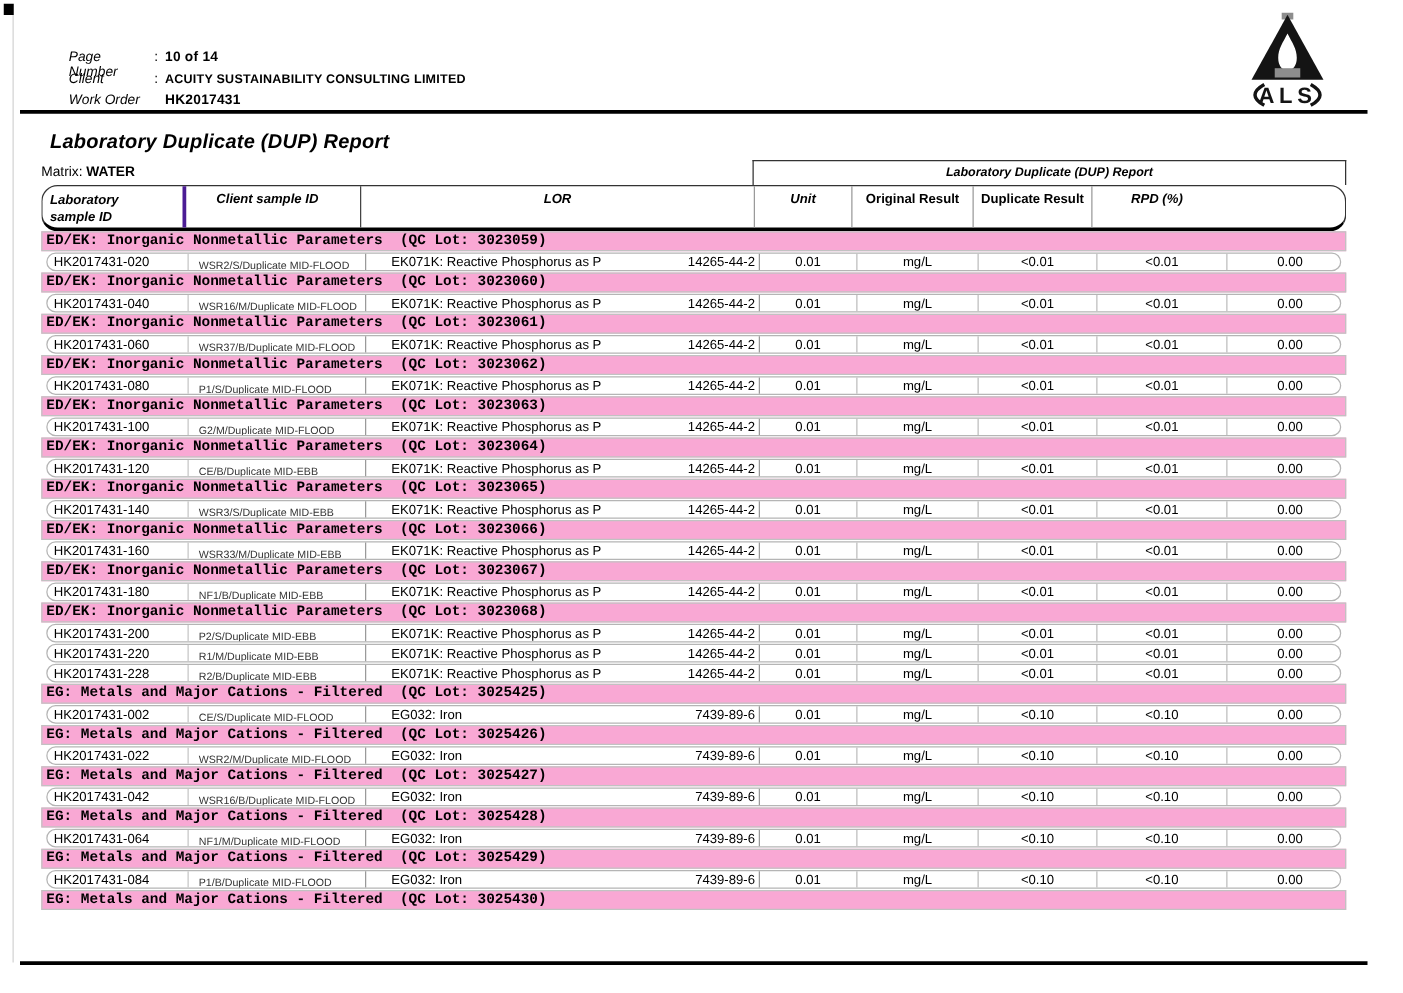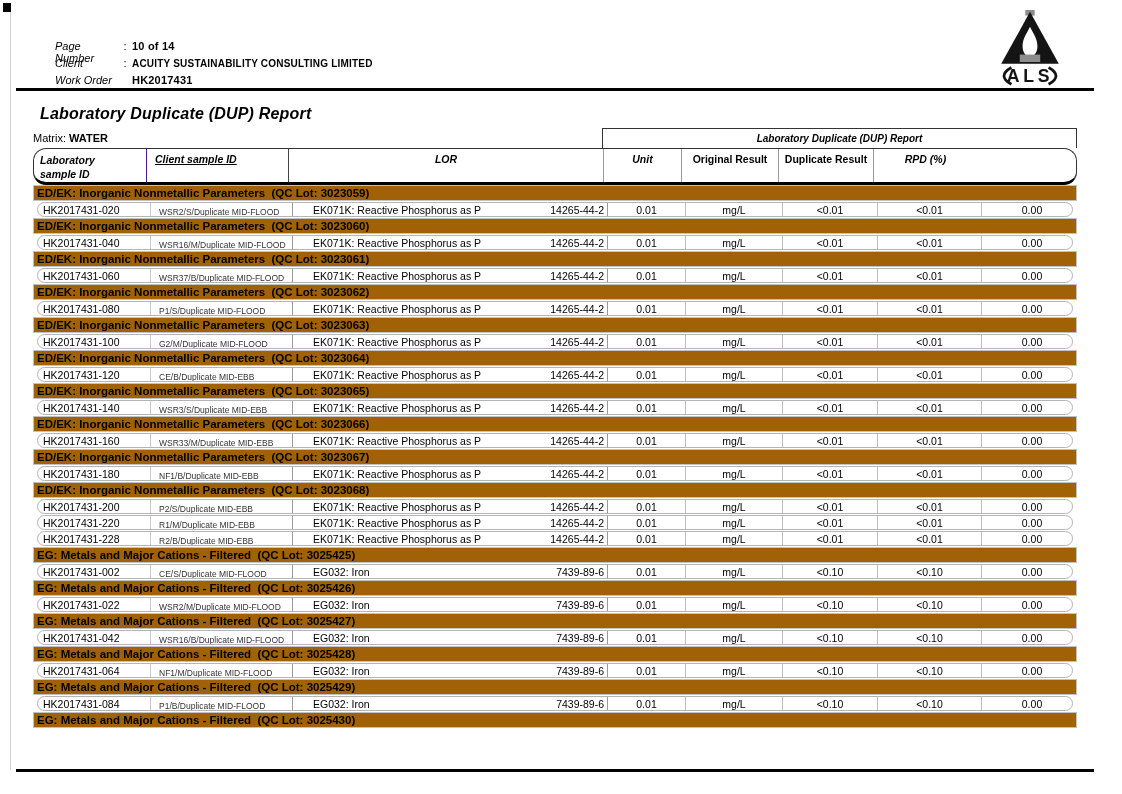--- a/index.html
+++ b/index.html
@@ -53,33 +53,33 @@
   .grid8 { display:grid; grid-template-columns:112px 142px 315px 78px 97px 95px 104px 101px;border-radius:13px; }
 
   .head-row {
     height:37px;
     border:1px solid #333;
     border-bottom:3px solid #000;
     font-size:10.5px;
   }
   .hc { padding-top:4px; font-style:italic; font-weight:600; }
   .hc-lab { padding-left:6px; line-height:14px; }
-  .hc-client { border-left:1px solid #4c1d95; padding-left:8px;text-decoration:underline; }
+  .hc-client { border-left:3px solid #4c1d95; padding-left:24px; }
   .hc-method { border-left:1px solid #9a9a9a; display:flex; justify-content:space-between; padding:4px 4px 0 8px; }
   .hc-method .cas-h { font-weight:700; }
   .hc-lor { border-left:1px solid #444; text-align:center; font-weight:700; }
   .hc-unit { border-left:1px solid #9a9a9a; text-align:center; font-weight:700; }
   .hc-orig, .hc-dup { border-left:1px solid #9a9a9a; text-align:center; font-weight:700; font-style:normal; }
   .hc-rpd { border-left:1px solid #9a9a9a; text-align:center; font-weight:700; }
 
   .band {
-    height:16px; background:#a16207;
+    height:16px; background:#f9a8d4;
     border:1px solid #c2c2c2;
     font-weight:bold; font-size:11.5px; line-height:14px;
-    padding-left:3px; white-space:pre;
+    padding-left:3px; white-space:pre;font-family:Liberation Mono, monospace;
   }
   .drow {
     height:15px; margin:1px 4px;
     border:1px solid #b5b5b5;
     font-size:10.5px; line-height:12px;
   }
   .c { padding-top:1px; overflow:hidden; white-space:nowrap; }
   .c-lab { padding-left:5px; }
   .c-client { border-left:1px solid #c6c6c6; padding-left:8px; font-size:8.5px; color:#333; padding-top:3px; }
   .c-method { border-left:1px solid #9a9a9a; display:flex; justify-content:space-between; padding-left:20px; }

